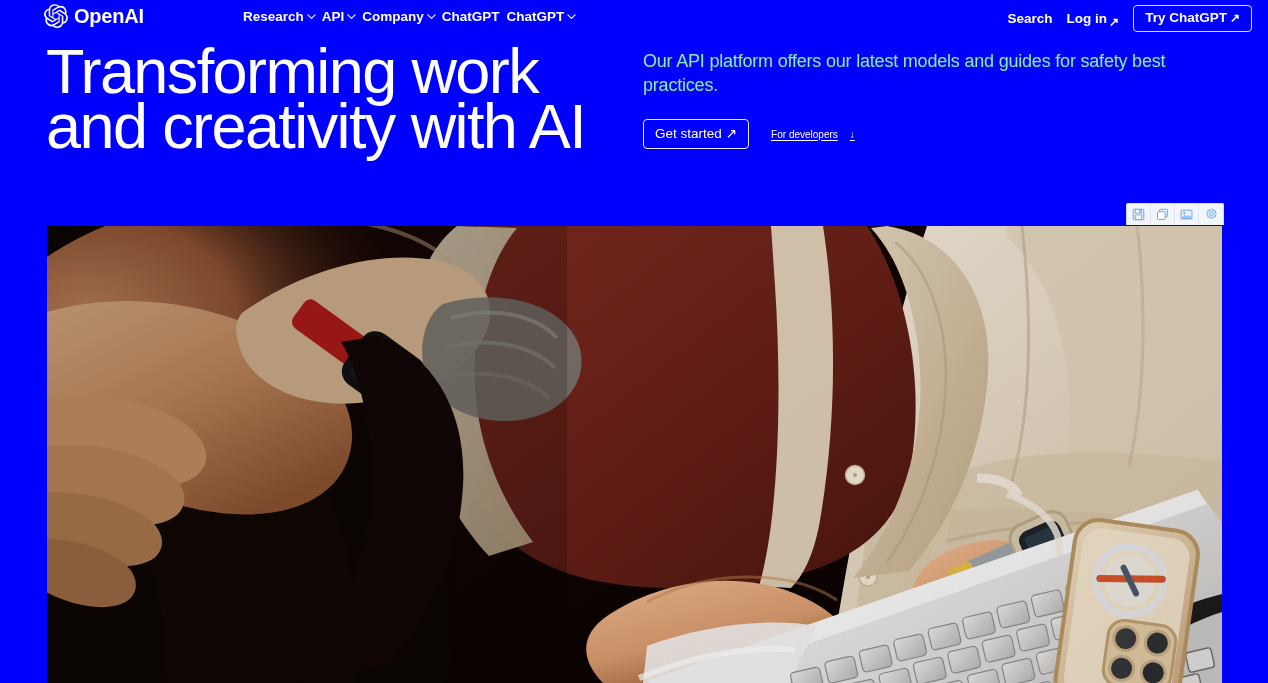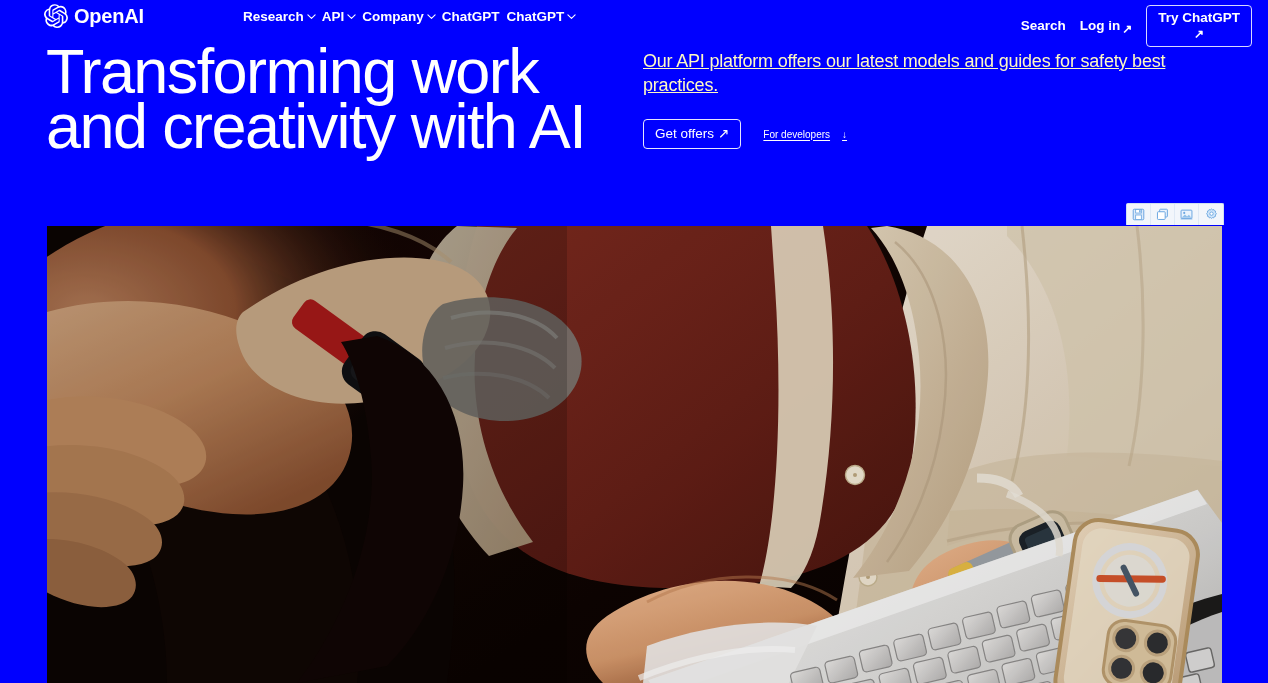--- a/index.html
+++ b/index.html
@@ -102,21 +102,20 @@
     font-weight: 700;
     padding: 5px 11px 6px 11px;
     background: transparent;
     cursor: pointer;
     line-height: 14px;
     white-space: nowrap;
     font-family: "Liberation Sans", sans-serif;
     display: inline-flex;
     align-items: center;
     gap: 3px;
-    flex-direction: column;
   }
 
   
   .hero {
     position: absolute;
     top: 44px;
     left: 0;
     width: 1268px;
     height: 170px;
   }
@@ -131,27 +130,26 @@
     line-height: 55px;
     letter-spacing: -1.6px;
   }
   .hero-right {
     position: absolute;
     left: 643px;
     top: 5px;
     width: 580px;
   }
   .hero-sub {
-    color: #fef9c3;
+    color: #86efac;
     font-size: 18px;
     font-weight: 400;
     line-height: 24px;
     letter-spacing: -0.2px;
     width: 566px;
-    text-decoration: underline;
   }
   .hero-actions {
     margin-top: 22px;
     display: flex;
     align-items: center;
     gap: 22px;
   }
   .btn-outline {
     border: 1px solid rgba(255,255,255,0.9);
     border-radius: 4px;
@@ -289,21 +287,21 @@
     </div>
   </nav>
 
   <section class="hero">
     <h1 class="hero-title">Transforming work and creativity with AI</h1>
 
     <div class="hero-right">
       <p class="hero-sub">Our API platform offers our latest models and guides for safety best practices.</p>
       <div class="hero-actions">
         <button class="btn-outline">
-          <span>Get offers</span>
+          <span>Get started</span>
           <span class="arr">↗</span>
         </button>
         <a class="link-underline">
           <span>For developers</span>
           <span class="arr">↓</span>
         </a>
       </div>
     </div>
   </section>
 

